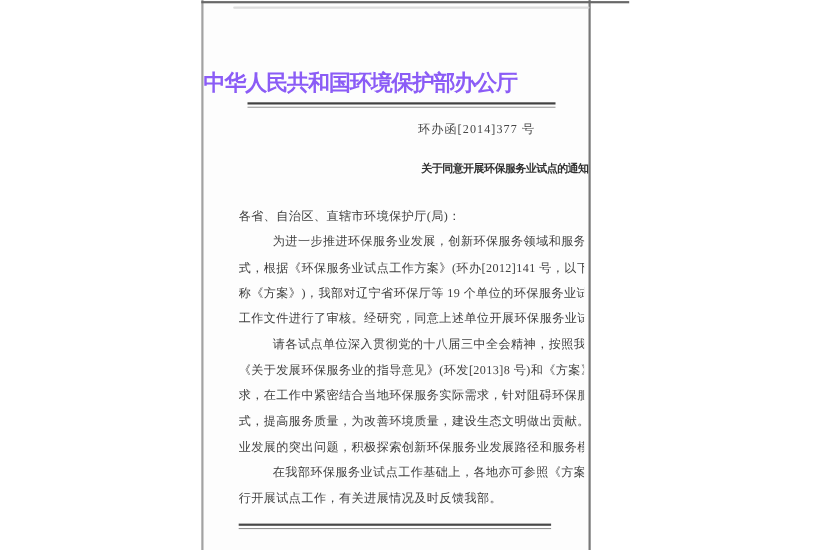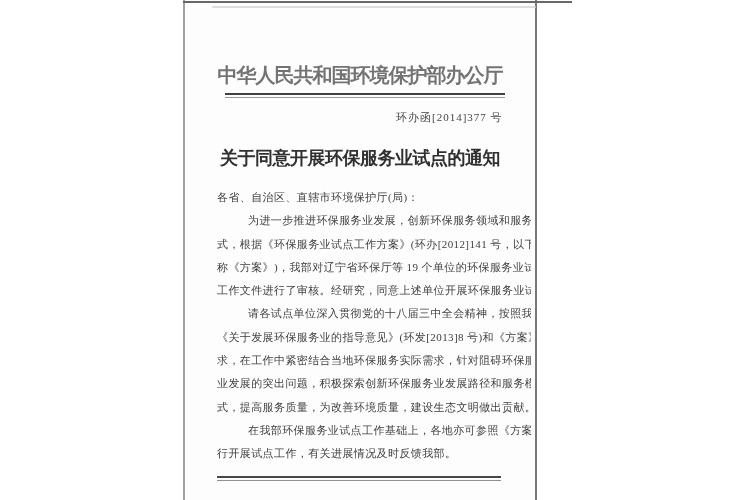--- a/index.html
+++ b/index.html
@@ -43,52 +43,52 @@
     height: 2px;
     background: #d7d7d7;
     opacity: 0.85;
     border-radius: 1px;
   }
   .letterhead {
     position: absolute;
     left: 185px;
     top: 62px;
     width: 350px;
-    text-align: center;
+    text-align: left;
     font-size: 20px;
     font-weight: bold;
     letter-spacing: -1px;
-    color: #737373;
+    color: #8b5cf6;
     white-space: nowrap;
   }
   .header-rule {
     position: absolute;
     left: 225px;
     top: 93px;
     width: 280px;
     height: 2px;
     border-top: 2px solid #414141;
     border-bottom: 1px solid #9b9b9b;
   }
   .doc-number {
     position: absolute;
-    left: 396px;
+    left: 380px;
     top: 110px;
     font-size: 11px;
     letter-spacing: 1px;
     color: #454545;
     white-space: nowrap;
   }
   .doc-title {
     position: absolute;
     left: 185px;
     top: 146px;
     width: 350px;
-    text-align: center;
-    font-size: 18px;
+    text-align: right;
+    font-size: 10px;
     font-weight: bold;
     letter-spacing: -0.5px;
     color: #303030;
     white-space: nowrap;
   }
   .body-lines {
     position: absolute;
     left: 217px;
     top: 170px;
     width: 314px;
@@ -136,21 +136,21 @@
 
   <div class="body-lines">
       <div class="line">各省、自治区、直辖市环境保护厅(局)：</div>
       <div class="line indent">为进一步推进环保服务业发展，创新环保服务领域和服务模</div>
       <div class="line">式，根据《环保服务业试点工作方案》(环办[2012]141 号，以下简</div>
       <div class="line">称《方案》)，我部对辽宁省环保厅等 19 个单位的环保服务业试点</div>
       <div class="line">工作文件进行了审核。经研究，同意上述单位开展环保服务业试</div>
       <div class="line indent">请各试点单位深入贯彻党的十八届三中全会精神，按照我部</div>
       <div class="line">《关于发展环保服务业的指导意见》(环发[2013]8 号)和《方案》要</div>
       <div class="line">求，在工作中紧密结合当地环保服务实际需求，针对阻碍环保服务</div>
+      <div class="line">式，提高服务质量，为改善环境质量，建设生态文明做出贡献。</div>
       <div class="line">业发展的突出问题，积极探索创新环保服务业发展路径和服务模</div>
-      <div class="line">式，提高服务质量，为改善环境质量，建设生态文明做出贡献。</div>
       <div class="line indent">在我部环保服务业试点工作基础上，各地亦可参照《方案》自</div>
       <div class="line">行开展试点工作，有关进展情况及时反馈我部。</div>
     </div>
 
   <div class="bottom-rule"></div>
 
 </div>
 
 </body></html>

